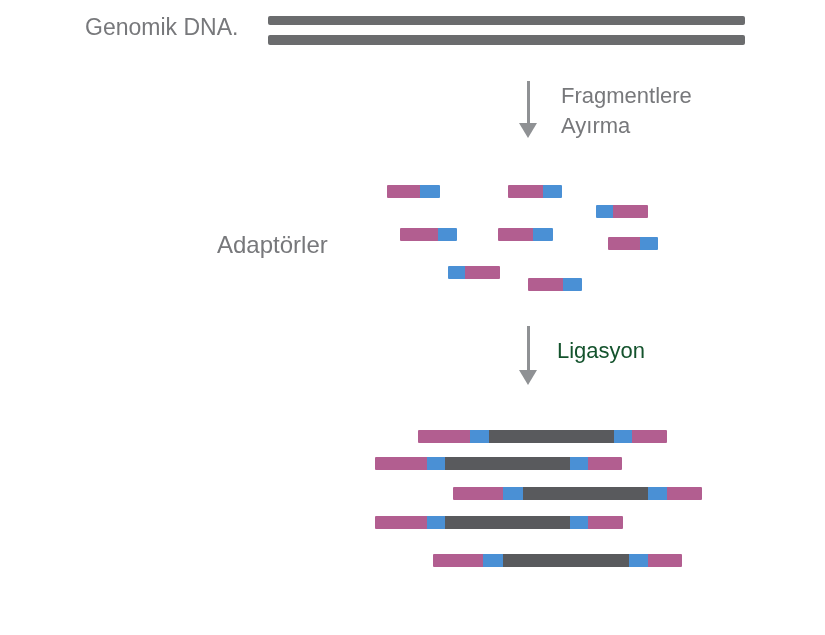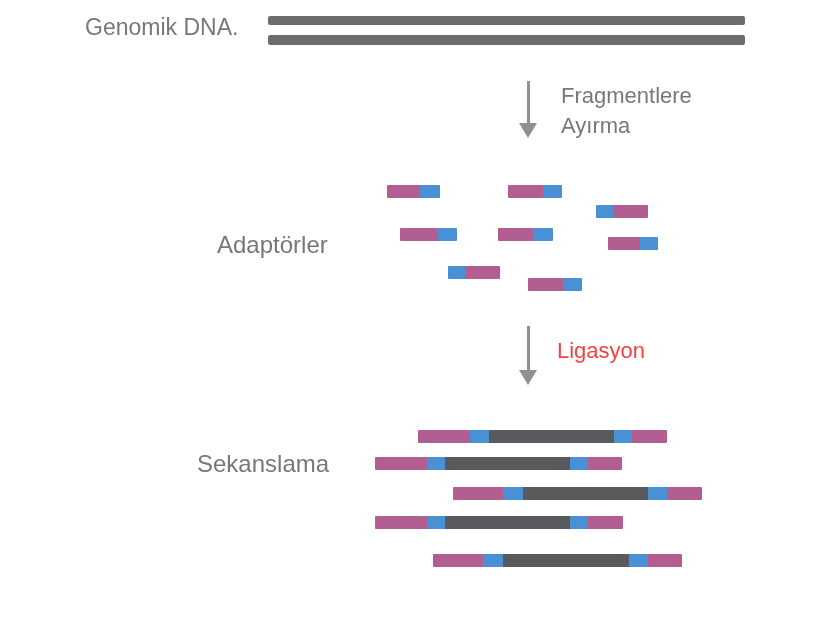--- a/index.html
+++ b/index.html
@@ -102,23 +102,23 @@
         <div class="seg" style="width: 35px; background: rgb(178, 94, 144);"></div>
         <div class="seg" style="width: 19px; background: rgb(74, 144, 213);"></div>
       </div>
     </div>
 
   <div class="arrow arrow-2">
     <div class="shaft" style="background: rgb(143, 145, 148);"></div>
     <div class="head" style="border-top: 15px solid rgb(143, 145, 148);"></div>
   </div>
 
-  <span class="lbl lbl-step2" style="color: #ef4444;">Ligasyon</span>
+  <span class="lbl lbl-step2" style="color: #14532d;">Ligasyon</span>
 
-  <span class="lbl lbl-library" style="color: rgb(119, 120, 123);"><span>Sekanslama</span><br></span>
+  <span class="lbl lbl-library" style="color: rgb(119, 120, 123);"><br></span>
 
   <div>
       <div class="fragment" style="left: 418px; top: 422px;">
         <div class="seg" style="width: 52px; background: rgb(178, 94, 144);"></div>
         <div class="seg" style="width: 19px; background: rgb(74, 144, 213);"></div>
         <div class="seg" style="width: 125px; background: rgb(89, 90, 93);"></div>
         <div class="seg" style="width: 18px; background: rgb(74, 144, 213);"></div>
         <div class="seg" style="width: 35px; background: rgb(178, 94, 144);"></div>
       </div>
       <div class="fragment" style="left: 375px; top: 449px;">

